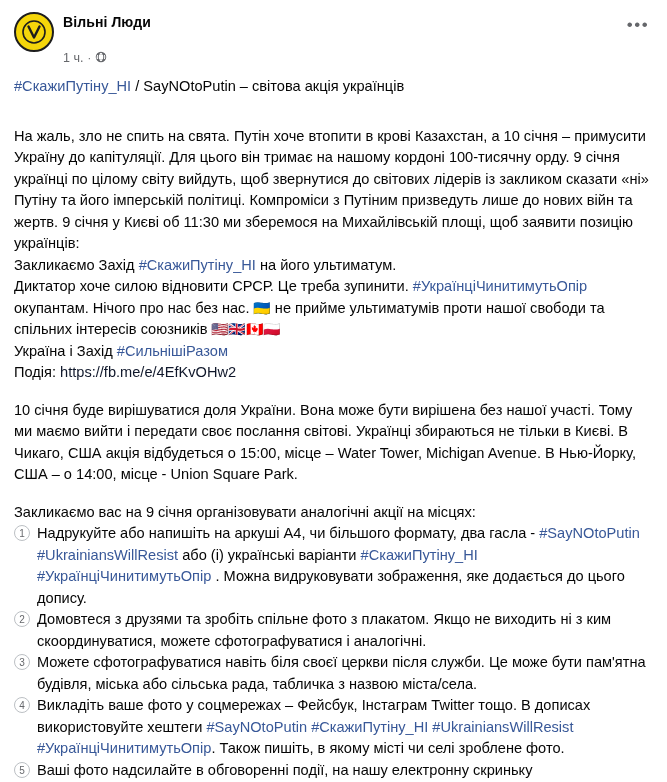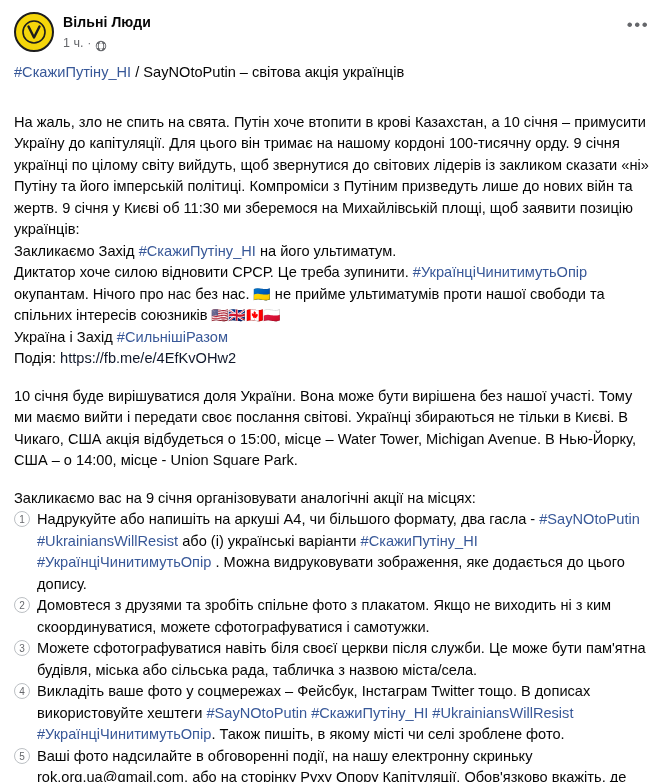--- a/index.html
+++ b/index.html
@@ -46,25 +46,25 @@
   }
   .page-name {
     font-size: 14px;
     font-weight: bold;
     color: #050505;
     line-height: 18px;
     letter-spacing: .1px;
   }
   .meta-row {
     display: flex;
-    align-items: flex-end;
+    align-items: flex-start;
     font-size: 12.5px;
     color: #65676b;
     line-height: 16px;
-    margin-top: 4px;
+    margin-top: 19px;
   }
   .meta-dot {
     margin: 0 4px;
     font-size: 11px;
     line-height: 16px;
   }
   .globe-icon {
     display: inline-block;
     width: 12px;
     height: 12px;
@@ -168,21 +168,21 @@
     </div>
 
     <div id="p1"><span>На жаль, зло не спить на свята. Путін хоче втопити в крові Казахстан, а 10 січня – примусити Україну до капітуляції. Для цього він тримає на нашому кордоні 100-тисячну орду. 9 січня українці по цілому світу вийдуть, щоб звернутися до світових лідерів із закликом сказати «ні» Путіну та його імперській політиці. Компроміси з Путіним призведуть лише до нових війн та жертв. 9 січня у Києві об 11:30 ми зберемося на Михайлівській площі, щоб заявити позицію українців:</span><br><span>Закликаємо Захід </span><span class="link">#СкажиПутіну_НІ</span><span> на його ультиматум.</span><br><span>Диктатор хоче силою відновити СРСР. Це треба зупинити. </span><span class="link">#УкраїнціЧинитимутьОпір</span><br><span>окупантам. Нічого про нас без нас.</span><span class="emoji"> 🇺🇦</span><span> не прийме ультиматумів проти нашої свободи та спільних інтересів союзників</span><span class="emoji"> 🇺🇸🇬🇧🇨🇦🇵🇱</span><br><span>Україна і Захід </span><span class="link">#СильнішіРазом</span><br><span>Подія: </span><span class="url">https://fb.me/e/4EfKvOHw2</span></div>
     <div class="para-gap"></div>
     <div id="p2"><span>10 січня буде вирішуватися доля України. Вона може бути вирішена без нашої участі. Тому ми маємо вийти і передати своє послання світові. Українці збираються не тільки в Києві. В Чикаго, США акція відбудеться о 15:00, місце – Water Tower, Michigan Avenue. В Нью-Йорку, США – о 14:00, місце - Union Square Park.</span></div>
     <div class="para-gap"></div>
     <div id="p3"><span>Закликаємо вас на 9 січня організовувати аналогічні акції на місцях:</span></div>
 
     <ul class="numlist" id="numlist">
         <li><span class="num">1</span><span><span>Надрукуйте або напишіть на аркуші А4, чи більшого формату, два гасла - </span><span class="link">#SayNOtoPutin</span><span> </span><span class="link">#UkrainiansWillResist</span><span> або (і) українські варіанти </span><span class="link">#СкажиПутіну_НІ</span><span> </span><span class="link">#УкраїнціЧинитимутьОпір</span><span> . Можна видруковувати зображення, яке додається до цього допису.</span></span></li>
-        <li><span class="num">2</span><span><span>Домовтеся з друзями та зробіть спільне фото з плакатом. Якщо не виходить ні з ким скоординуватися, можете сфотографуватися і самотужки.</span></span></li>
+        <li><span class="num">2</span><span><span>Домовтеся з друзями та зробіть спільне фото з плакатом. Якщо не виходить ні з ким скоординуватися, можете сфотографуватися і аналогічні.</span></span></li>
         <li><span class="num">3</span><span><span>Можете сфотографуватися навіть біля своєї церкви після служби. Це може бути пам'ятна будівля, міська або сільська рада, табличка з назвою міста/села.</span></span></li>
         <li><span class="num">4</span><span><span>Викладіть ваше фото у соцмережах – Фейсбук, Інстаграм Twitter тощо. В дописах використовуйте хештеги </span><span class="link">#SayNOtoPutin</span><span> </span><span class="link">#СкажиПутіну_НІ</span><span> </span><span class="link">#UkrainiansWillResist</span><span> </span><span class="link">#УкраїнціЧинитимутьОпір</span><span>. Також пишіть, в якому місті чи селі зроблене фото.</span></span></li>
         <li><span class="num">5</span><span><span>Ваші фото надсилайте в обговоренні події, на нашу електронну скриньку rok.org.ua@gmail.com, або на сторінку Руху Опору Капітуляції. Обов'язково вкажіть, де саме зроблено фото.</span></span></li>
       </ul>
 
   </div>
 
 </div>
 
 </body></html>

